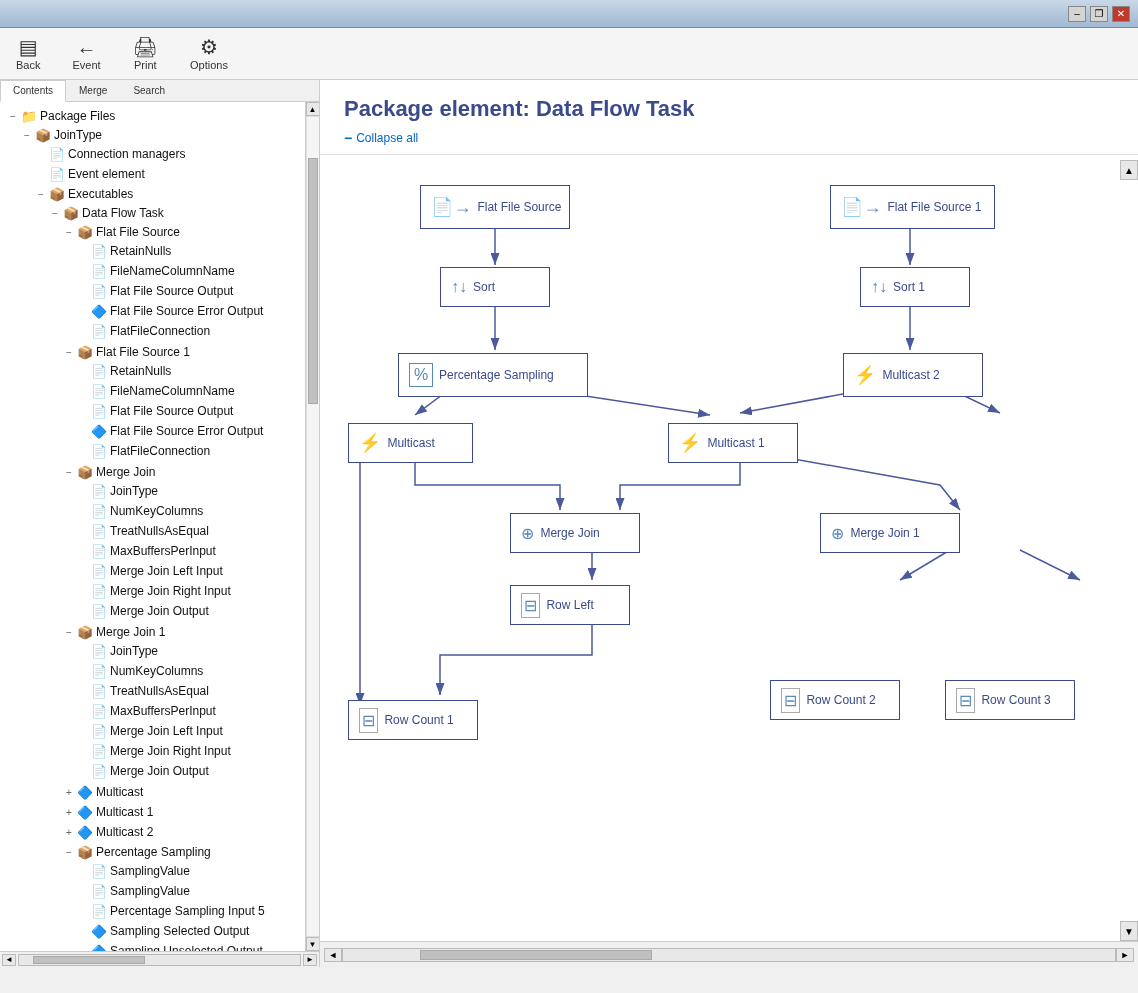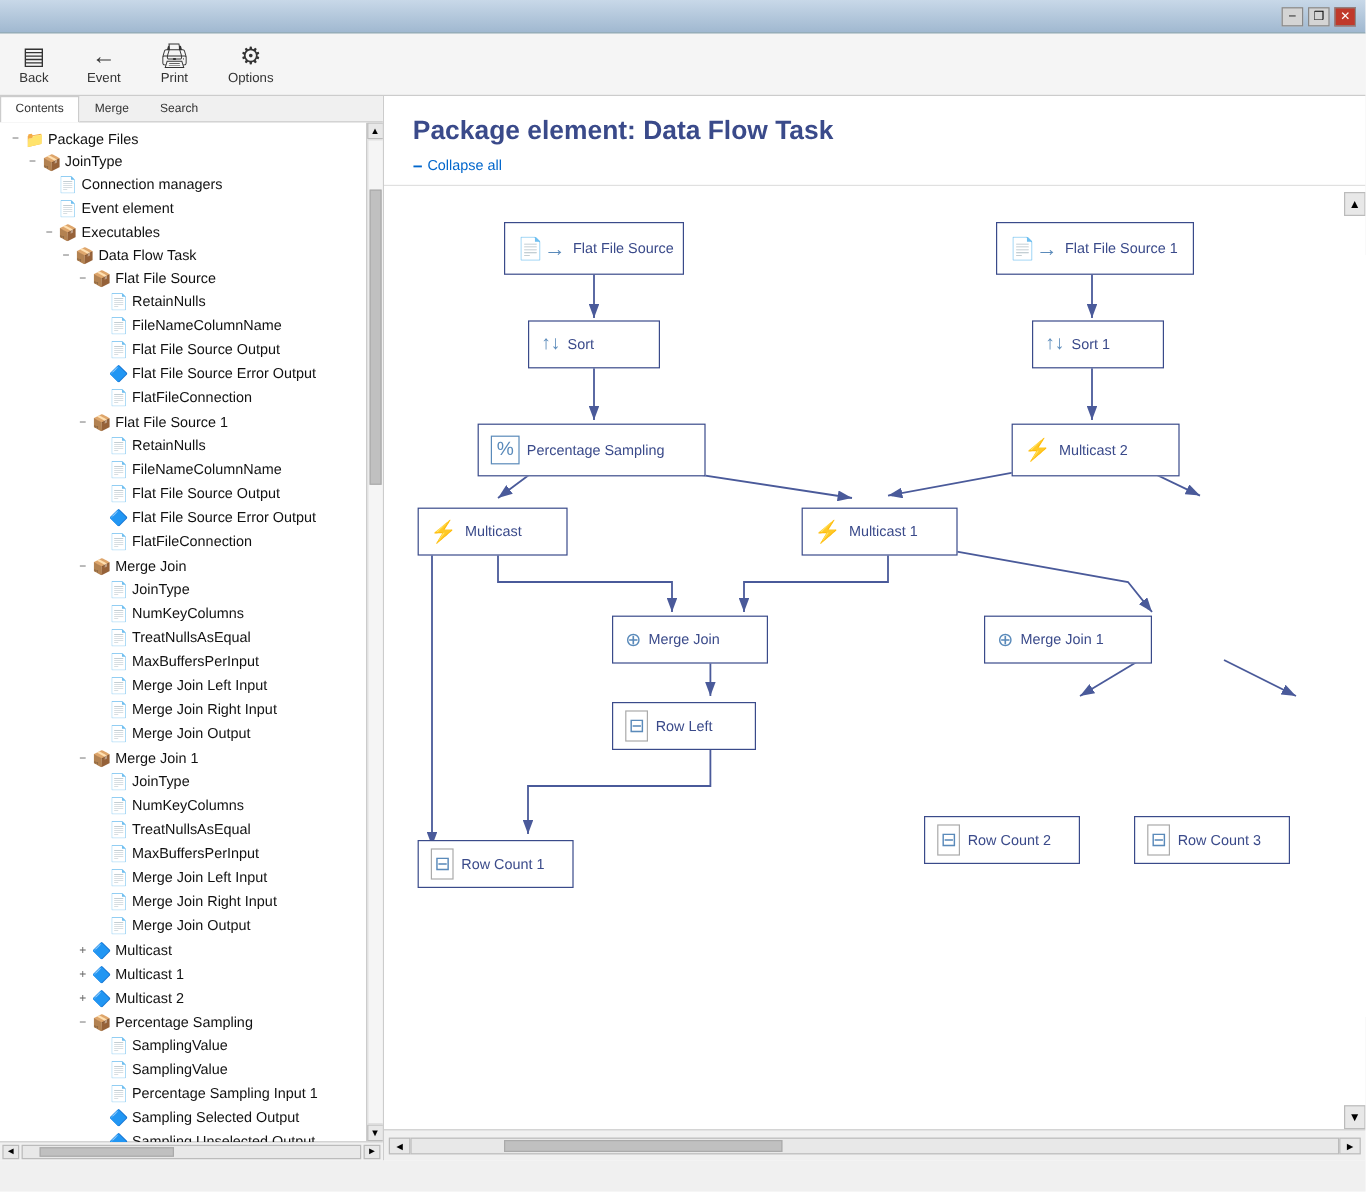--- a/index.html
+++ b/index.html
@@ -584,21 +584,21 @@
                                 <div class="tree-node-row">
                                   <span style="width:14px;"></span>
                                   <span class="tree-icon">📄</span>
                                   <span class="tree-label">SamplingValue</span>
                                 </div>
                               </div>
                             <div class="tree-node">
                                 <div class="tree-node-row">
                                   <span style="width:14px;"></span>
                                   <span class="tree-icon">📄</span>
-                                  <span class="tree-label">Percentage Sampling Input 1</span>
+                                  <span class="tree-label">Percentage Sampling Input 5</span>
                                 </div>
                               </div>
                             <div class="tree-node">
                                 <div class="tree-node-row">
                                   <span style="width:14px;"></span>
                                   <span class="tree-icon" style="color:#8030a0;">🔷</span>
                                   <span class="tree-label">Sampling Selected Output</span>
                                 </div>
                               </div>
                             <div class="tree-node">

